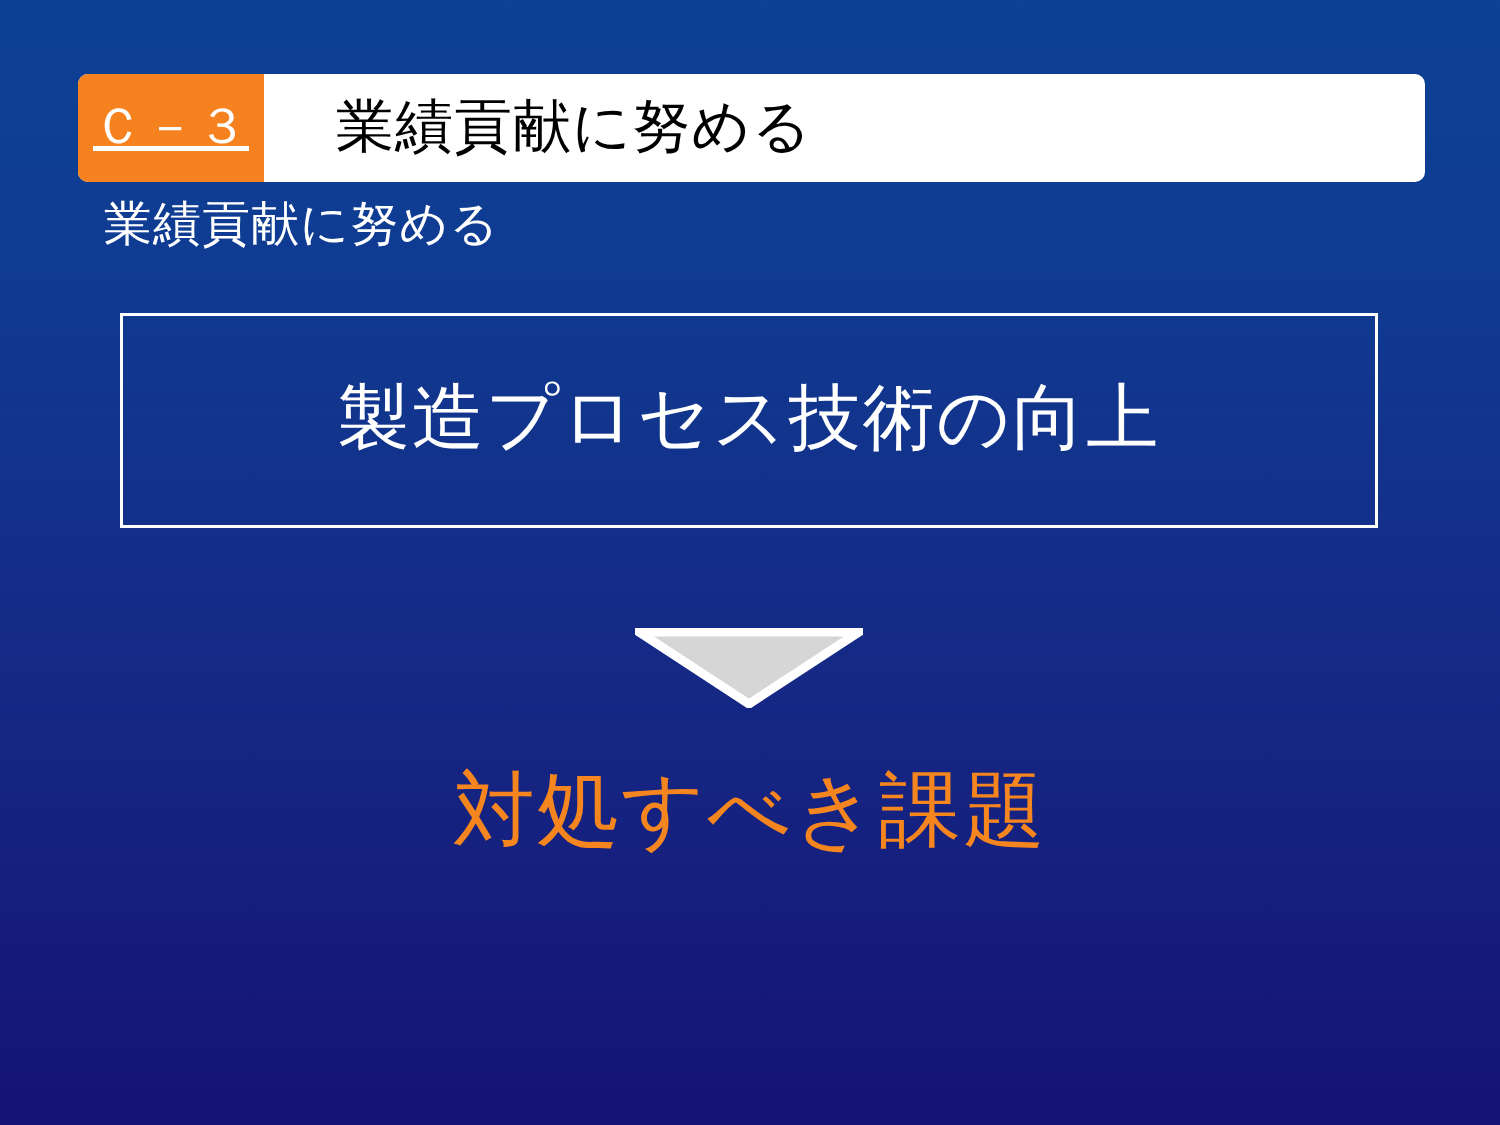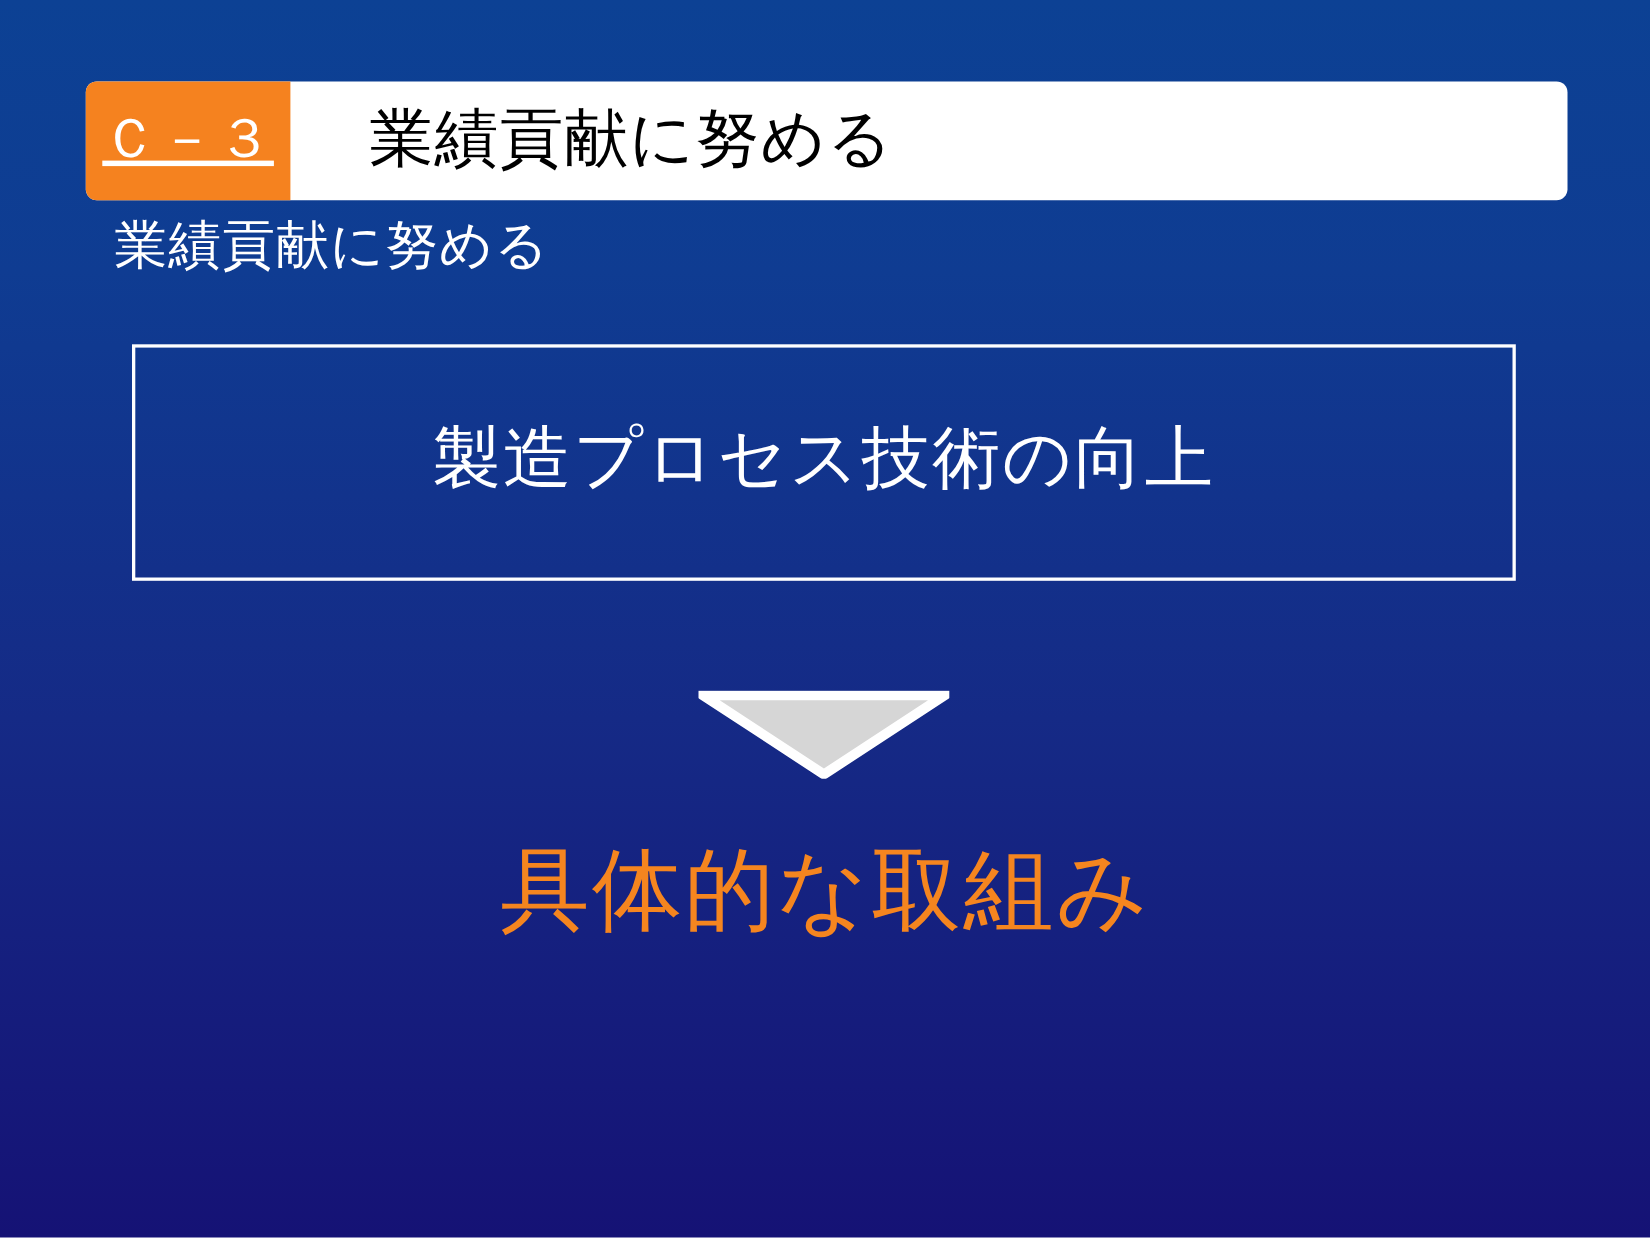--- a/index.html
+++ b/index.html
@@ -81,21 +81,21 @@
     width: 1258px;
     height: 215px;
     border: 3px solid #ffffff;
     box-sizing: border-box;
     display: flex;
     align-items: center;
     justify-content: center;
   }
   #statement-text {
     color: #ffffff;
-    font-size: 62px;
+    font-size: 72px;
     line-height: 1.1;
     letter-spacing: 2px;
     white-space: nowrap;
     padding-bottom: 6px;
   }
 
   
   #down-arrow {
     position: absolute;
     left: 635px;
@@ -137,16 +137,16 @@
     <div id="statement-text">製造プロセス技術の向上</div>
   </div>
 
   <div id="down-arrow">
     <svg width="228" height="80" viewBox="0 0 228 80" xmlns="http://www.w3.org/2000/svg">
       <polygon points="4,4 224,4 114,76" fill="#d6d6d6" stroke="#ffffff" stroke-width="9" stroke-linejoin="miter"></polygon>
     </svg>
   </div>
 
   <div id="conclusion">
-    <span class="cline">具体的な取組み</span>
+    <span class="cline">対処すべき課題</span>
   </div>
 
 </div>
 
 </body></html>

